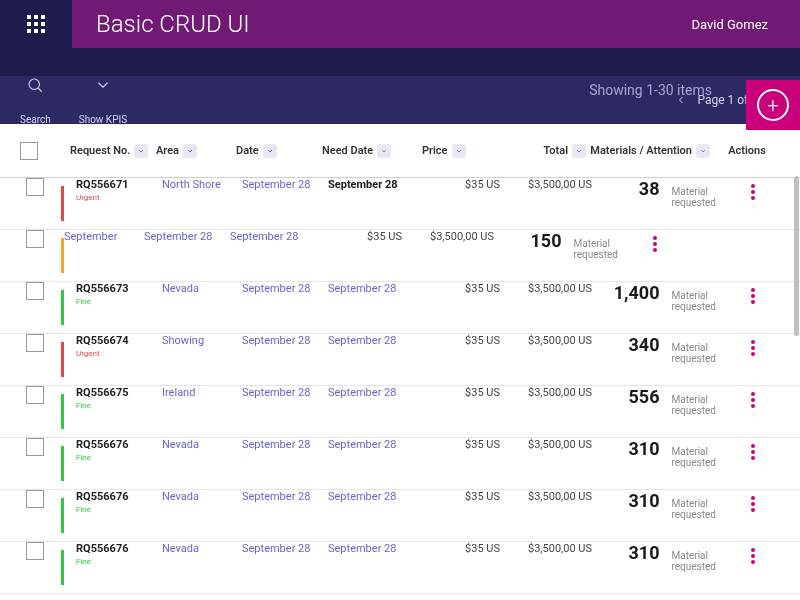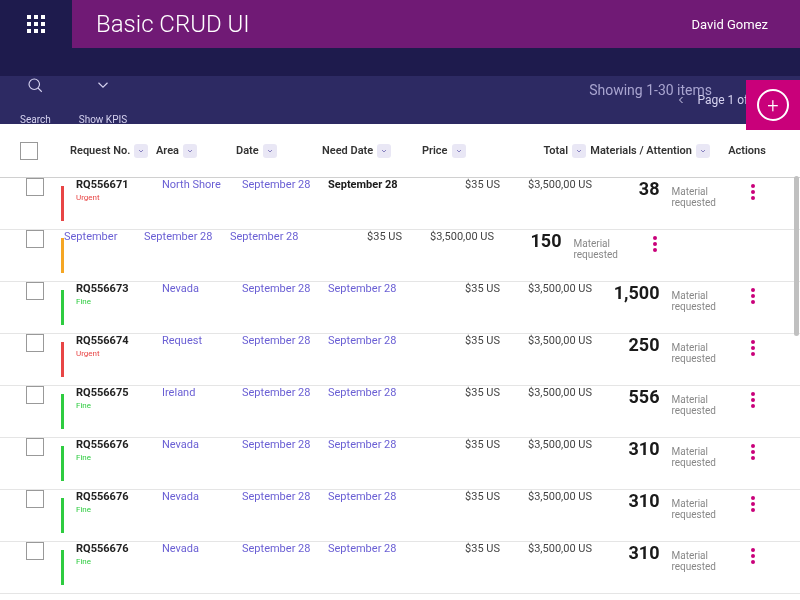--- a/index.html
+++ b/index.html
@@ -244,45 +244,45 @@
     <div class="col-req req">
       <span class="req-no">RQ556673</span>
       <span class="req-status fine">Fine</span>
     </div>
     <div class="col-area area">Nevada</div>
     <div class="col-date date">September 28</div>
     <div class="col-need date">September 28</div>
     <div class="col-price">$35 US</div>
     <div class="col-total">$3,500,00 US</div>
     <div class="col-mat mat">
-      <span class="mat-n">1,500</span>
+      <span class="mat-n">1,400</span>
       <span class="mat-l">Material<br>requested</span>
     </div>
     <div class="col-act"><div class="dots">
           <span></span>
           <span></span>
           <span></span>
         </div></div>
   </div>
     <div class="row">
     <div class="bar urgent"></div>
     <div class="col-chk">
         <div class="chk"></div>
       </div>
     <div class="col-req req">
       <span class="req-no">RQ556674</span>
       <span class="req-status urgent">Urgent</span>
     </div>
-    <div class="col-area area">Request</div>
-    <div class="col-date date">September 28</div>
-    <div class="col-need date">September 28</div>
-    <div class="col-price">$35 US</div>
-    <div class="col-total">$3,500,00 US</div>
-    <div class="col-mat mat">
-      <span class="mat-n">250</span>
+    <div class="col-area area">Showing</div>
+    <div class="col-date date">September 28</div>
+    <div class="col-need date">September 28</div>
+    <div class="col-price">$35 US</div>
+    <div class="col-total">$3,500,00 US</div>
+    <div class="col-mat mat">
+      <span class="mat-n">340</span>
       <span class="mat-l">Material<br>requested</span>
     </div>
     <div class="col-act"><div class="dots">
           <span></span>
           <span></span>
           <span></span>
         </div></div>
   </div>
     <div class="row">
     <div class="bar fine"></div>

